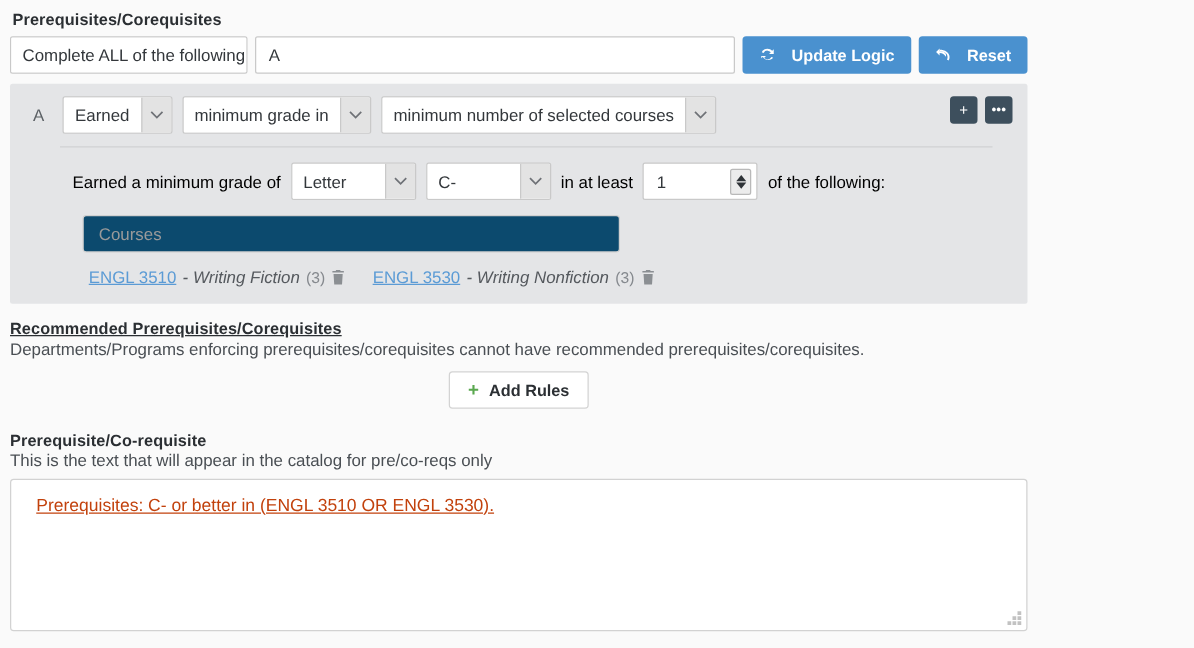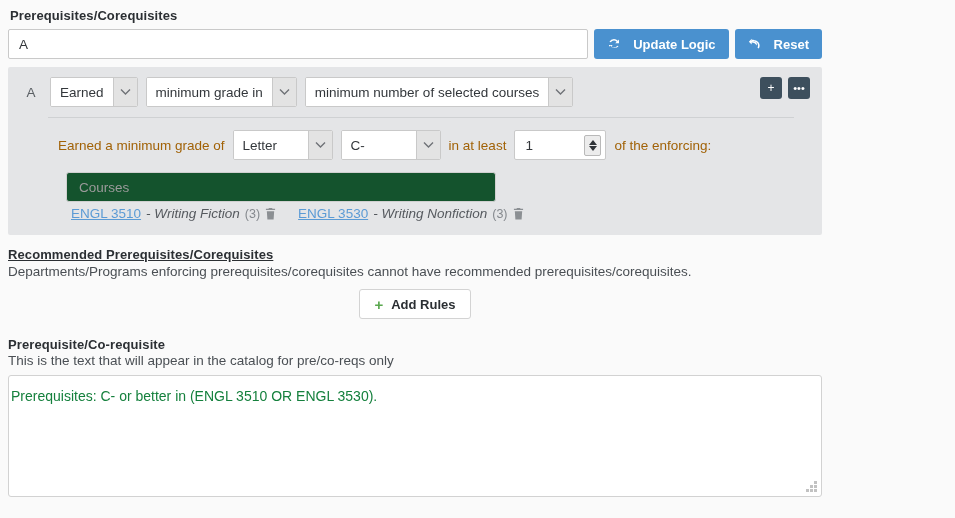--- a/index.html
+++ b/index.html
@@ -140,21 +140,21 @@
     margin: 10px 16px 0 28px;
   }
 
   .rule-body { padding: 12px 0 0 38px; }
   .grade-row {
     display: flex;
     align-items: center;
     gap: 8px;
     flex-wrap: nowrap;
   }
-  .lbl { font-size: 13.5px; color: #a16207; white-space: nowrap; }
+  .lbl { font-size: 13.5px; color: #000000; white-space: nowrap; }
 
   .spinner {
     display: inline-flex;
     align-items: center;
     width: 92px; height: 30px;
     background: #fff;
     border: 1px solid #c9c9c9;
     border-radius: 2px;
     padding: 0 4px 0 10px;
     justify-content: space-between;
@@ -173,31 +173,31 @@
     width: 0; height: 0;
     border-left: 4px solid transparent;
     border-right: 4px solid transparent;
   }
   .tri-up { border-bottom: 5px solid #2f3337; }
   .tri-dn { border-top: 5px solid #2f3337; }
 
   .courses-box {
     margin: 12px 0 0 8px;
     width: 430px; height: 30px;
-    background: #14532d;
+    background: #0c4a6e;
     border: 1px solid #d0d0d0;
     border-radius: 3px;
     display: flex; align-items: center;
     padding: 0 12px;
     font-size: 13.5px;
     color: #9a9a9a;
   }
 
   .chips {
-    margin: 4px 0 0 13px;
+    margin: 12px 0 0 13px;
     display: flex;
     align-items: flex-end;
     gap: 22px;
   }
   .chip { display: inline-flex; align-items: baseline; gap: 5px; white-space: nowrap; }
   .chip .code { color: #5b9bd5; font-size: 13.5px; }
   .chip .title { color: #55595e; font-size: 13.5px; font-style: italic; }
   .chip .cred { color: #85898e; font-size: 12.5px; }
   .chip .trash { align-self: center; cursor: pointer; display:flex; }
   .chip .trash svg { display:block; fill:#8b8f93; }
@@ -226,27 +226,28 @@
   .ta-wrap {
     position: relative;
     margin-top: 7px;
     height: 122px;
   }
   .ta {
     width: 100%; height: 122px;
     background: #fff;
     border: 1px solid #d2d2d2;
     border-radius: 3px;
-    padding: 11px 2px;
+    padding: 11px 20px;
     font-family: "Liberation Sans", sans-serif;
     font-size: 14px;
-    color: #15803d;
+    color: #c2410c;
     resize: none;
     outline: none;
     line-height: 1.35;
+    text-decoration: underline;
   }
   .grip {
     position: absolute;
     right: 5px; bottom: 5px;
     width: 12px; height: 12px;
     pointer-events: none;
   }
   .grip i {
     position: absolute;
     width: 3px; height: 3px;
@@ -257,20 +258,24 @@
 </head>
 <body>
 
 <div class="page">
 
   <div class="top">
     <div class="sec-title top-title">Prerequisites/Corequisites</div>
 
     <div class="logic-row">
 
+      <div class="sel" style="width:190px;">
+        <span class="sel-text">Complete ALL of the following</span>
+
+      </div>
 
       <div class="text-input">A</div>
 
       <button class="btn-blue">
         <span>
           <svg width="14" height="14" viewBox="0 0 16 16">
               <path d="M8 2.2a5.8 5.8 0 0 0-5.2 3.2l1.6.7A4 4 0 0 1 8 4a4 4 0 0 1 3 1.4L9.4 7h4.3V2.8L12.3 4.2A5.8 5.8 0 0 0 8 2.2zm-5.7 4.6V11l1.4-1.4A5.8 5.8 0 0 0 13.2 10.6l-1.6-.7A4 4 0 0 1 8 12a4 4 0 0 1-3-1.4L6.6 9H2.3z"></path>
             </svg>
         </span>
         <span>Update Logic</span>
@@ -357,21 +362,21 @@
         <span class="lbl">in at least</span>
 
         <div class="spinner">
           <span class="sp-val">1</span>
           <span class="sp-arrows">
             <span class="tri-up"></span>
             <span class="tri-dn"></span>
           </span>
         </div>
 
-        <span class="lbl">of the enforcing:</span>
+        <span class="lbl">of the following:</span>
       </div>
 
       <div class="courses-box">Courses</div>
 
       <div class="chips">
 
         <span class="chip">
           <a class="code" href="#">ENGL 3510</a>
           <span class="title"><span>-</span> <span>Writing Fiction</span></span>
           <span class="cred">(3)</span>

